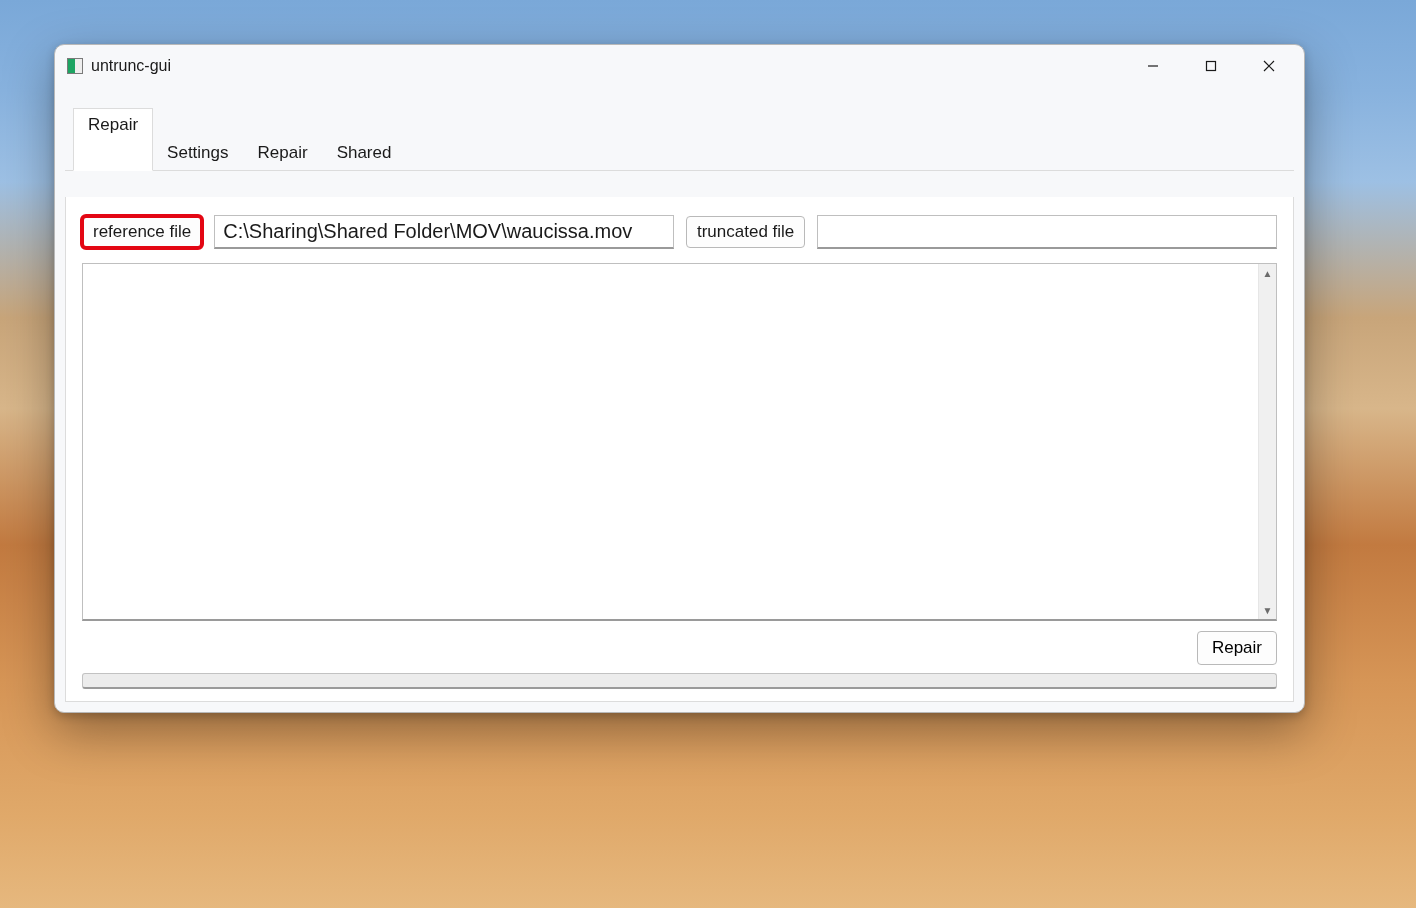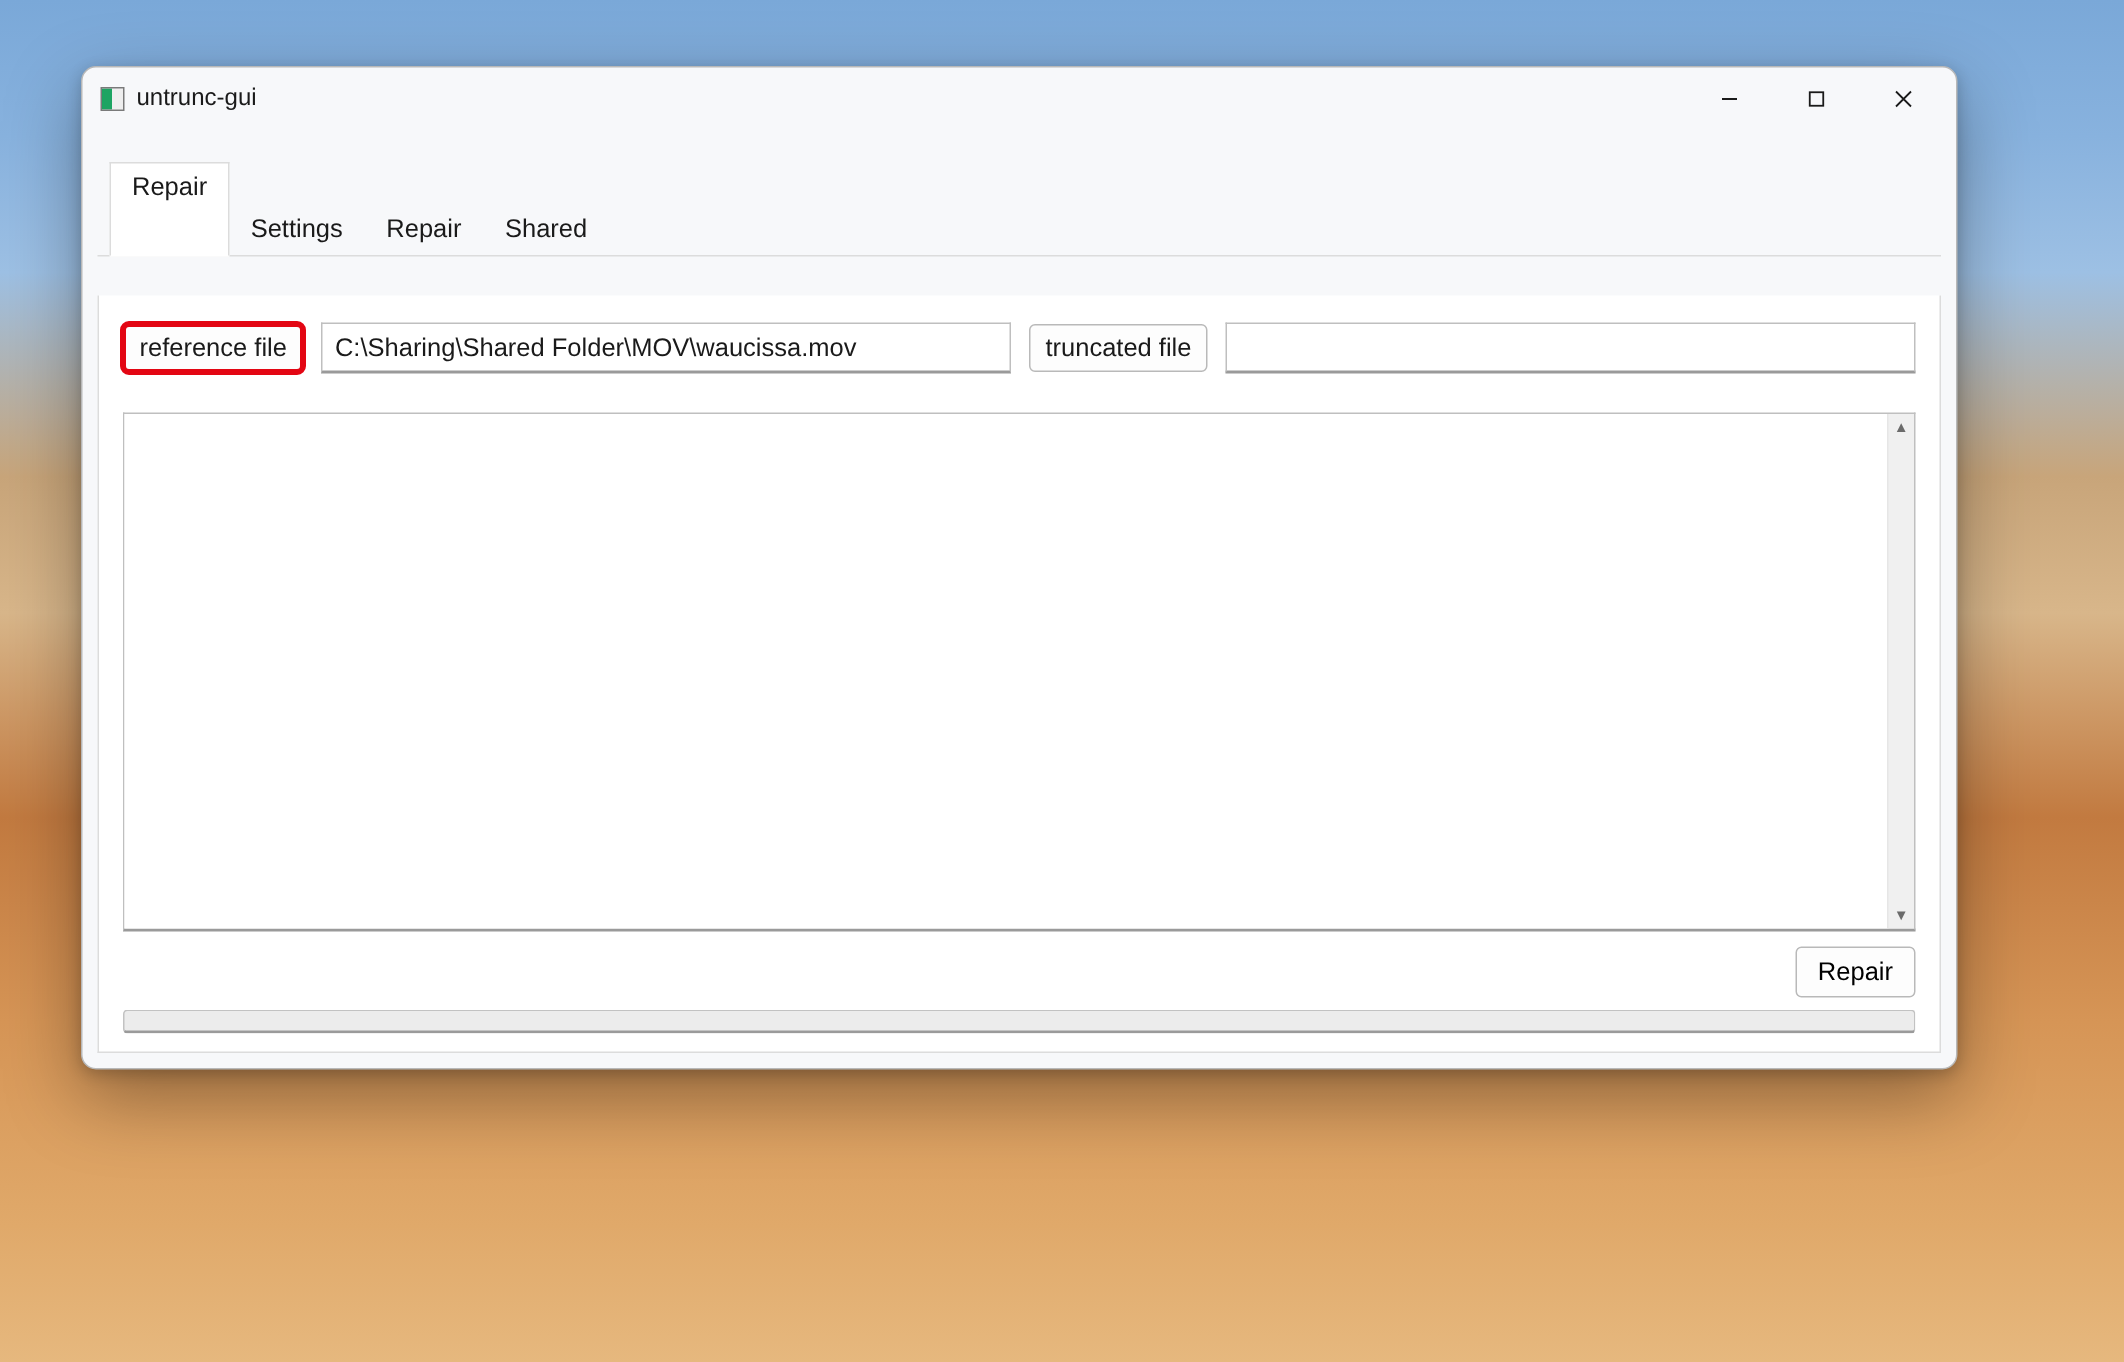--- a/index.html
+++ b/index.html
@@ -86,38 +86,38 @@
     background: #fff;
     border: 1px solid #dcdcdc;
     border-top: none;
     flex: 1;
     display: flex; flex-direction: column;
     padding: 18px 16px 12px 16px;
   }
 
   .file-row {
     display: flex; align-items: center; gap: 12px;
-    margin-bottom: 26px;
+    margin-bottom: 14px;
   }
   .file-btn {
     border: 1px solid #b9b9b9;
     background: #fdfdfd;
     border-radius: 4px;
     padding: 5px 10px;
     font-size: 17px;
     color: #1a1a1a;
     cursor: pointer;
   }
   .file-input {
     height: 34px;
     border: 1px solid #bfbfbf;
     border-bottom: 2px solid #9a9a9a;
     background: #fff;
     padding: 4px 8px;
-    font-size: 17px;
+    font-size: 20px;
     color: #1a1a1a;
     outline: none;
   }
   #ref-input { flex: 1; min-width: 380px; }
   #trunc-input { flex: 1; }
 
   .highlight-red {
     outline: 4px solid #e30613;
     outline-offset: -2px;
   }

